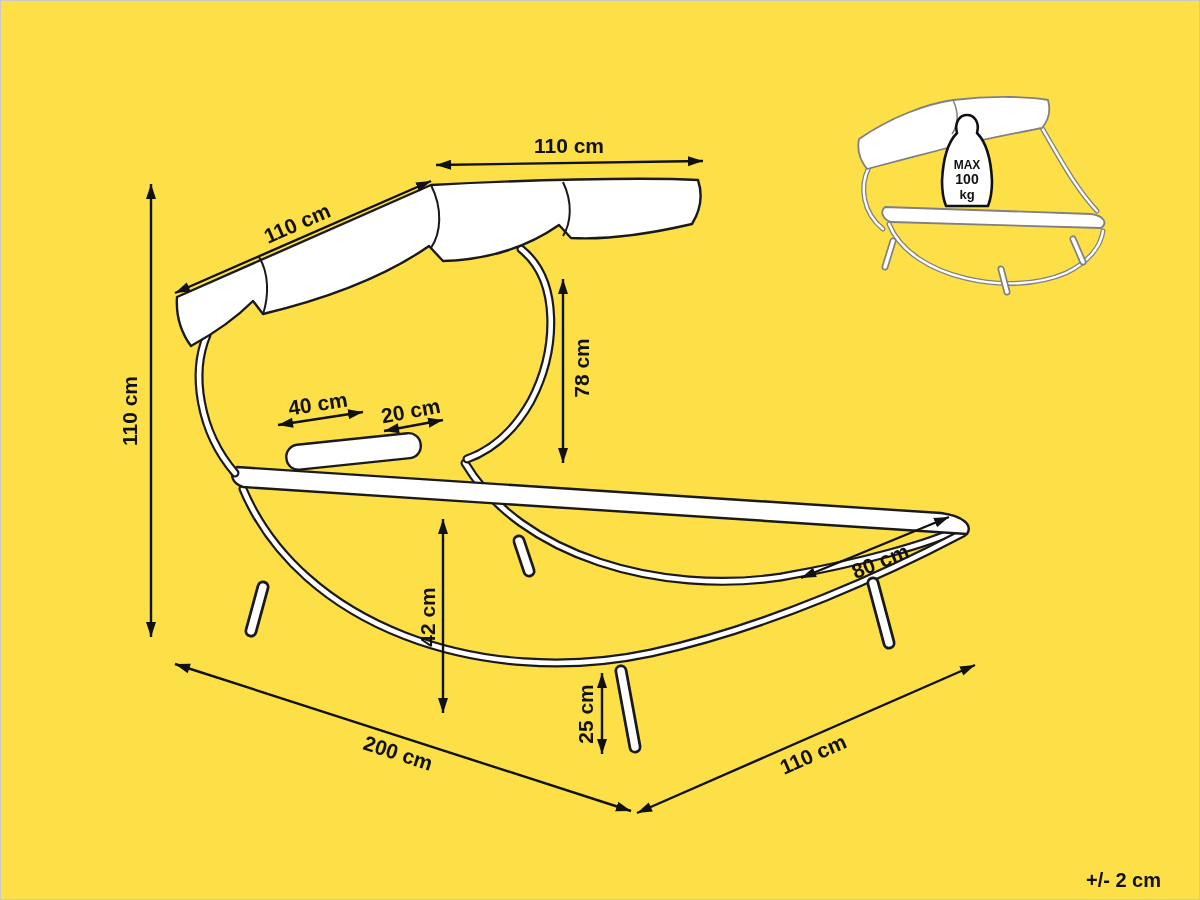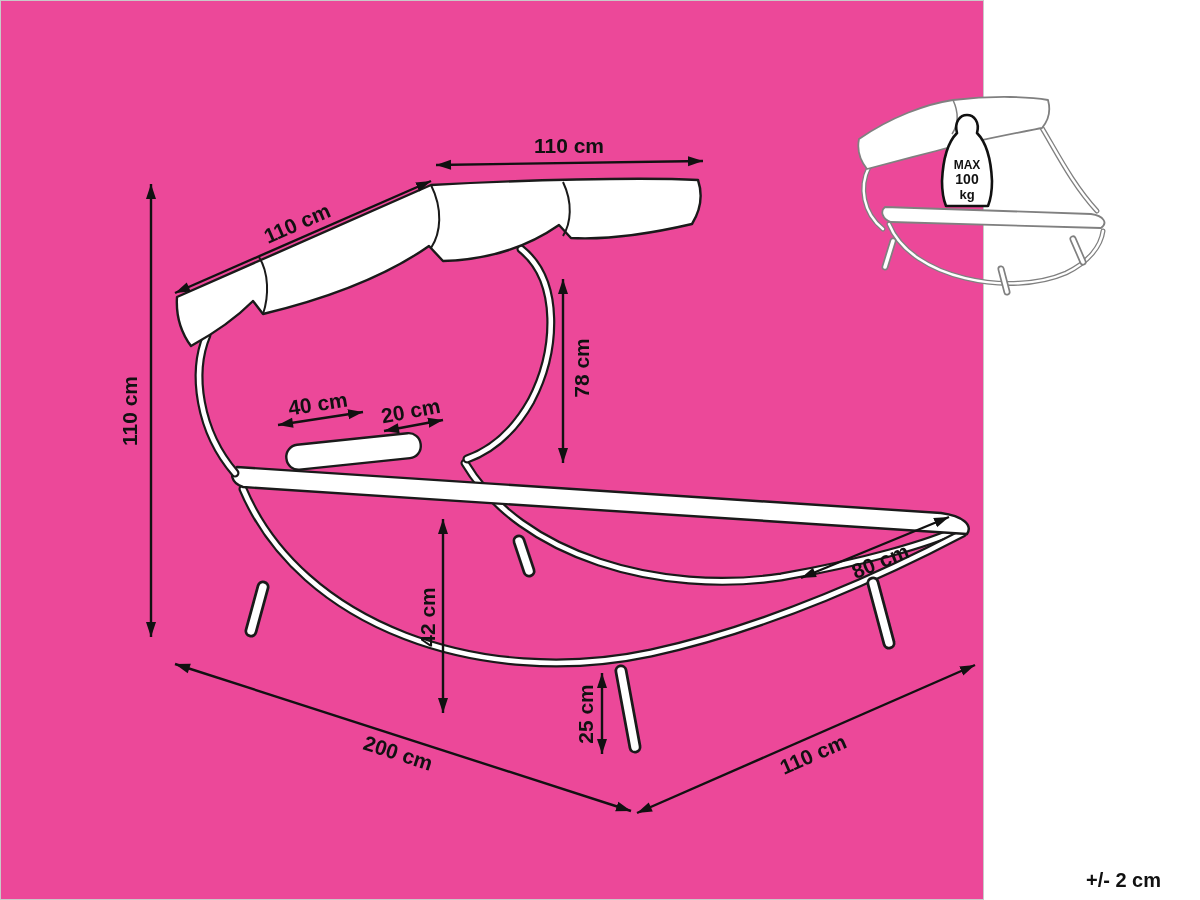--- a/index.html
+++ b/index.html
@@ -1,17 +1,17 @@
 <!DOCTYPE html>
 <html><head>
 <meta charset="utf-8">
 <style>
   html,body{margin:0;padding:0;background:#fff;}
   .stage{
-    width:984px;height:900px;position:relative;background:#ec4899;
+    width:1200px;height:900px;position:relative;background:#fde047;
     border:1px solid #c9c9c9;box-sizing:border-box;
     font-family:"Liberation Sans","DejaVu Sans",sans-serif;
   }
   svg{display:block;}
   text{
     font-family:"Liberation Sans","DejaVu Sans",sans-serif;
     font-weight:bold;fill:#111111;
   }
   .dim-label{font-size:21px;}
   .tol{font-size:20px;}

